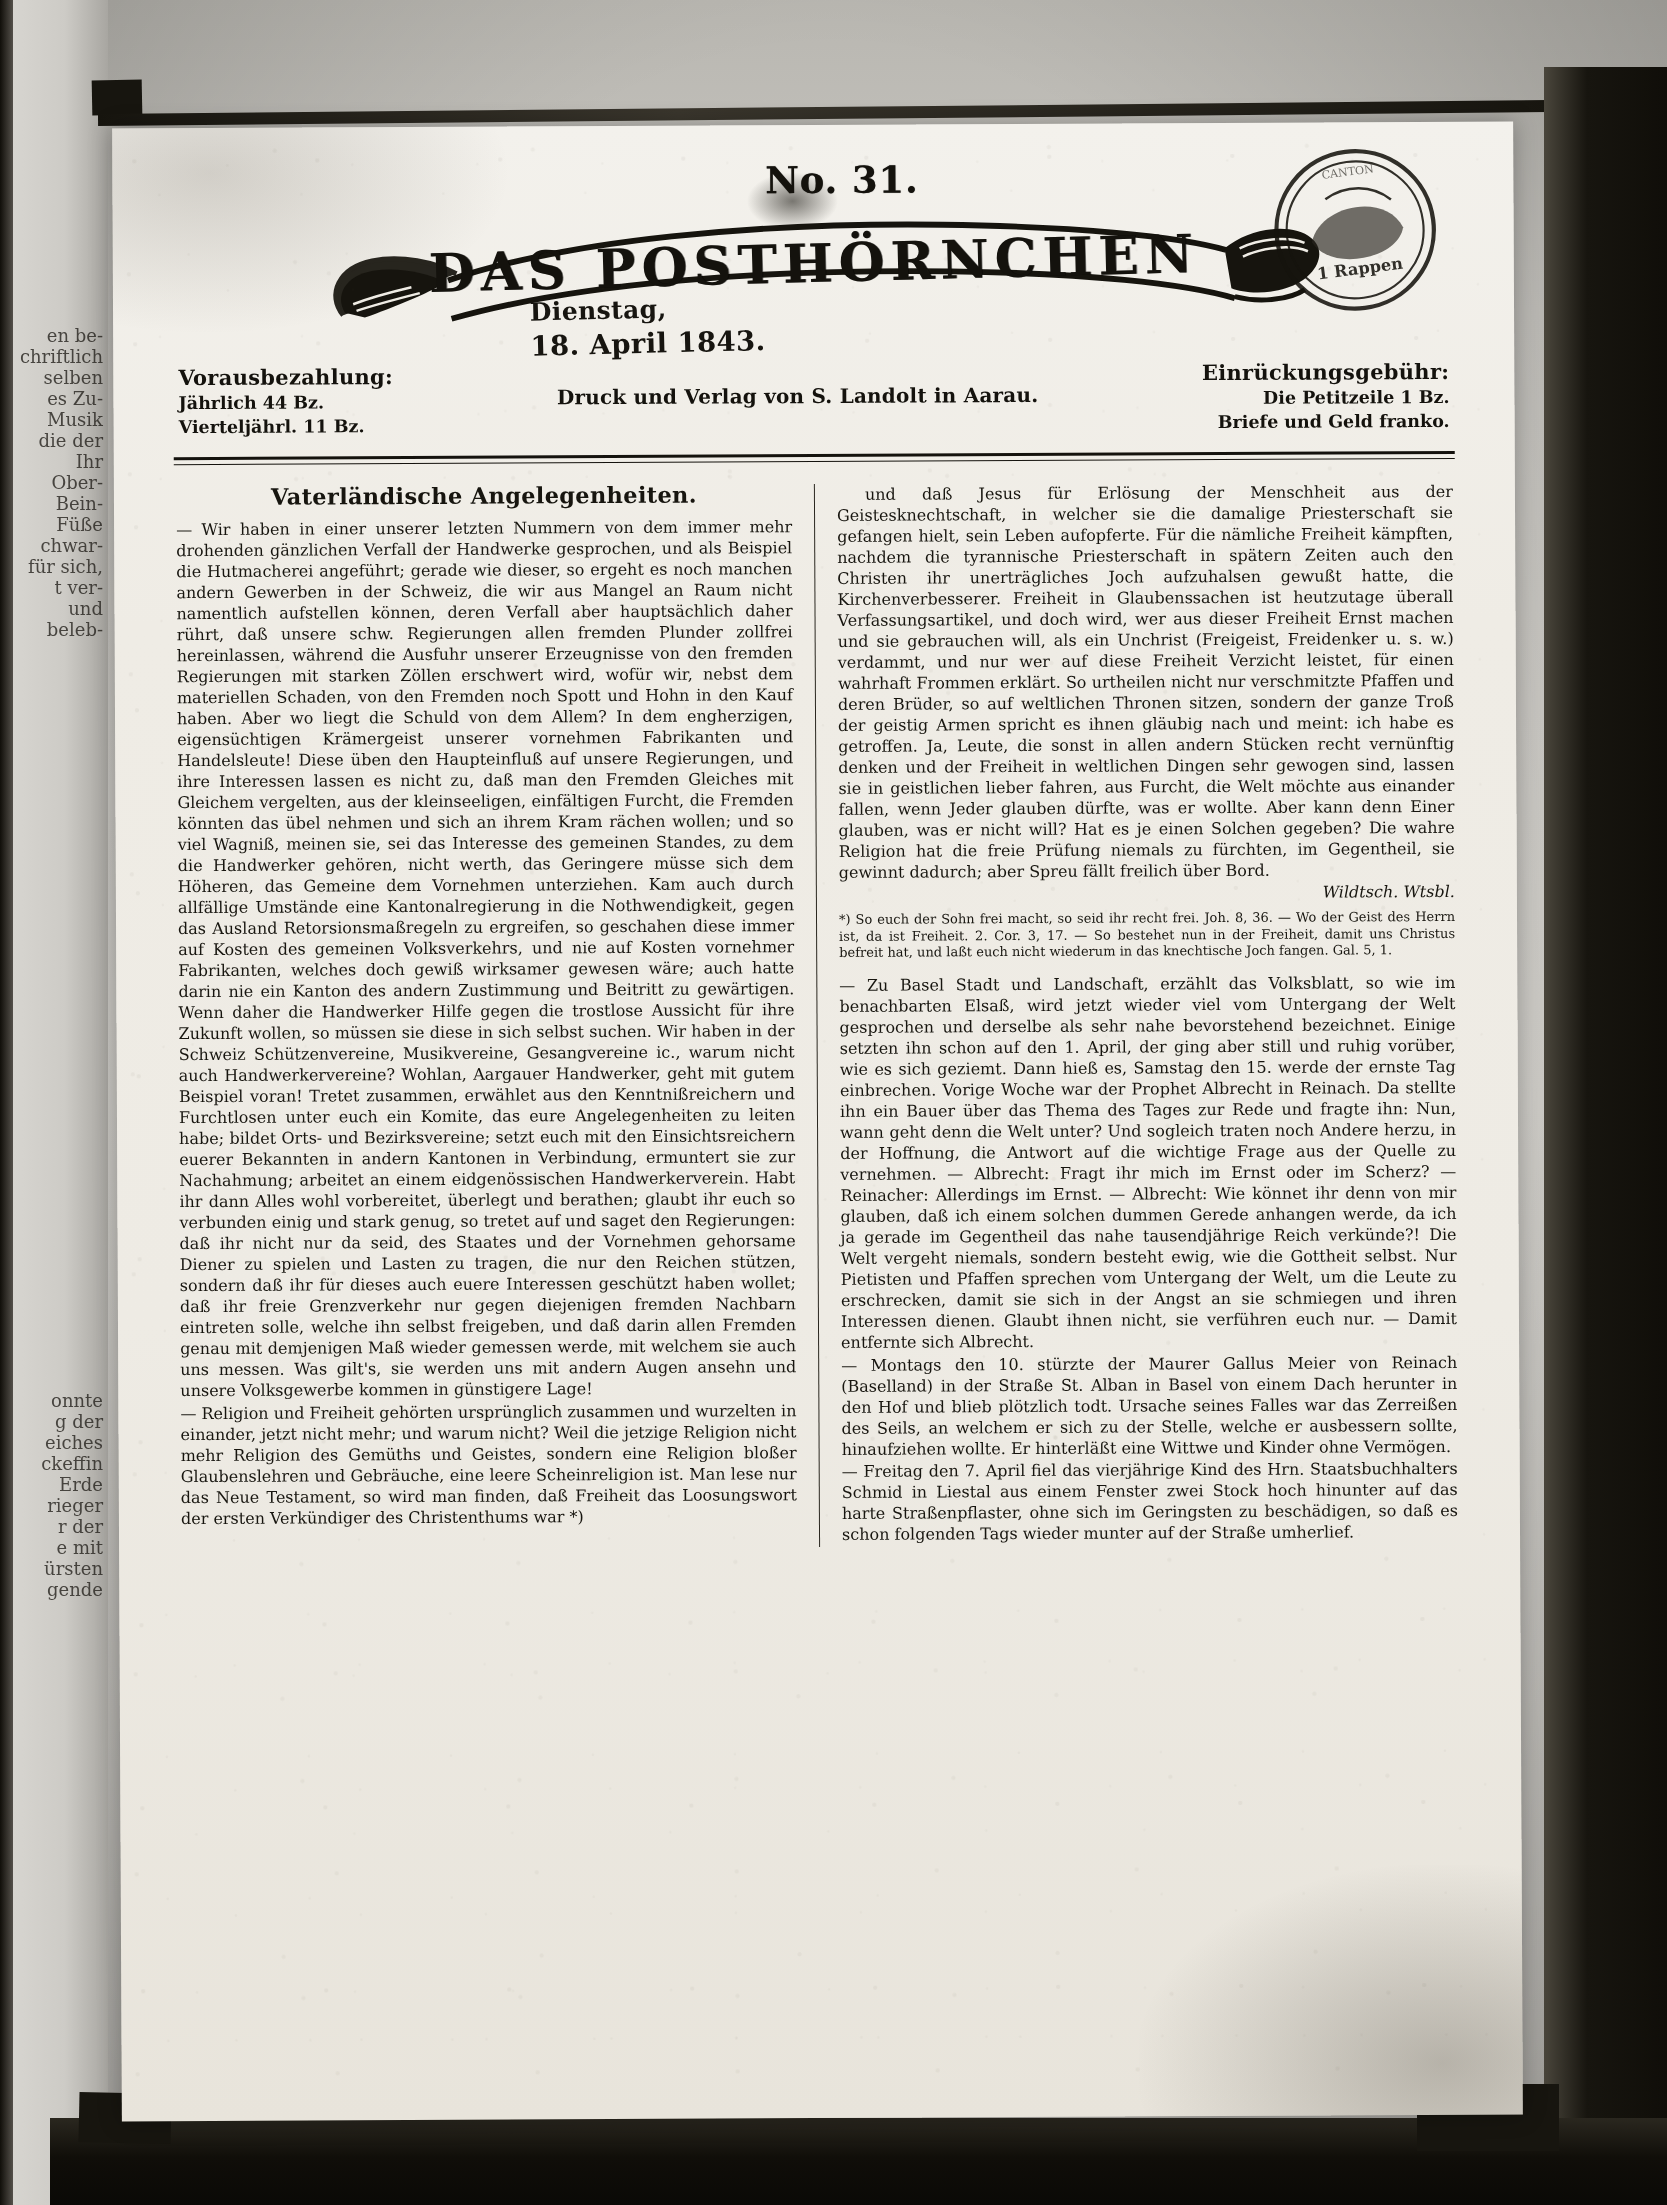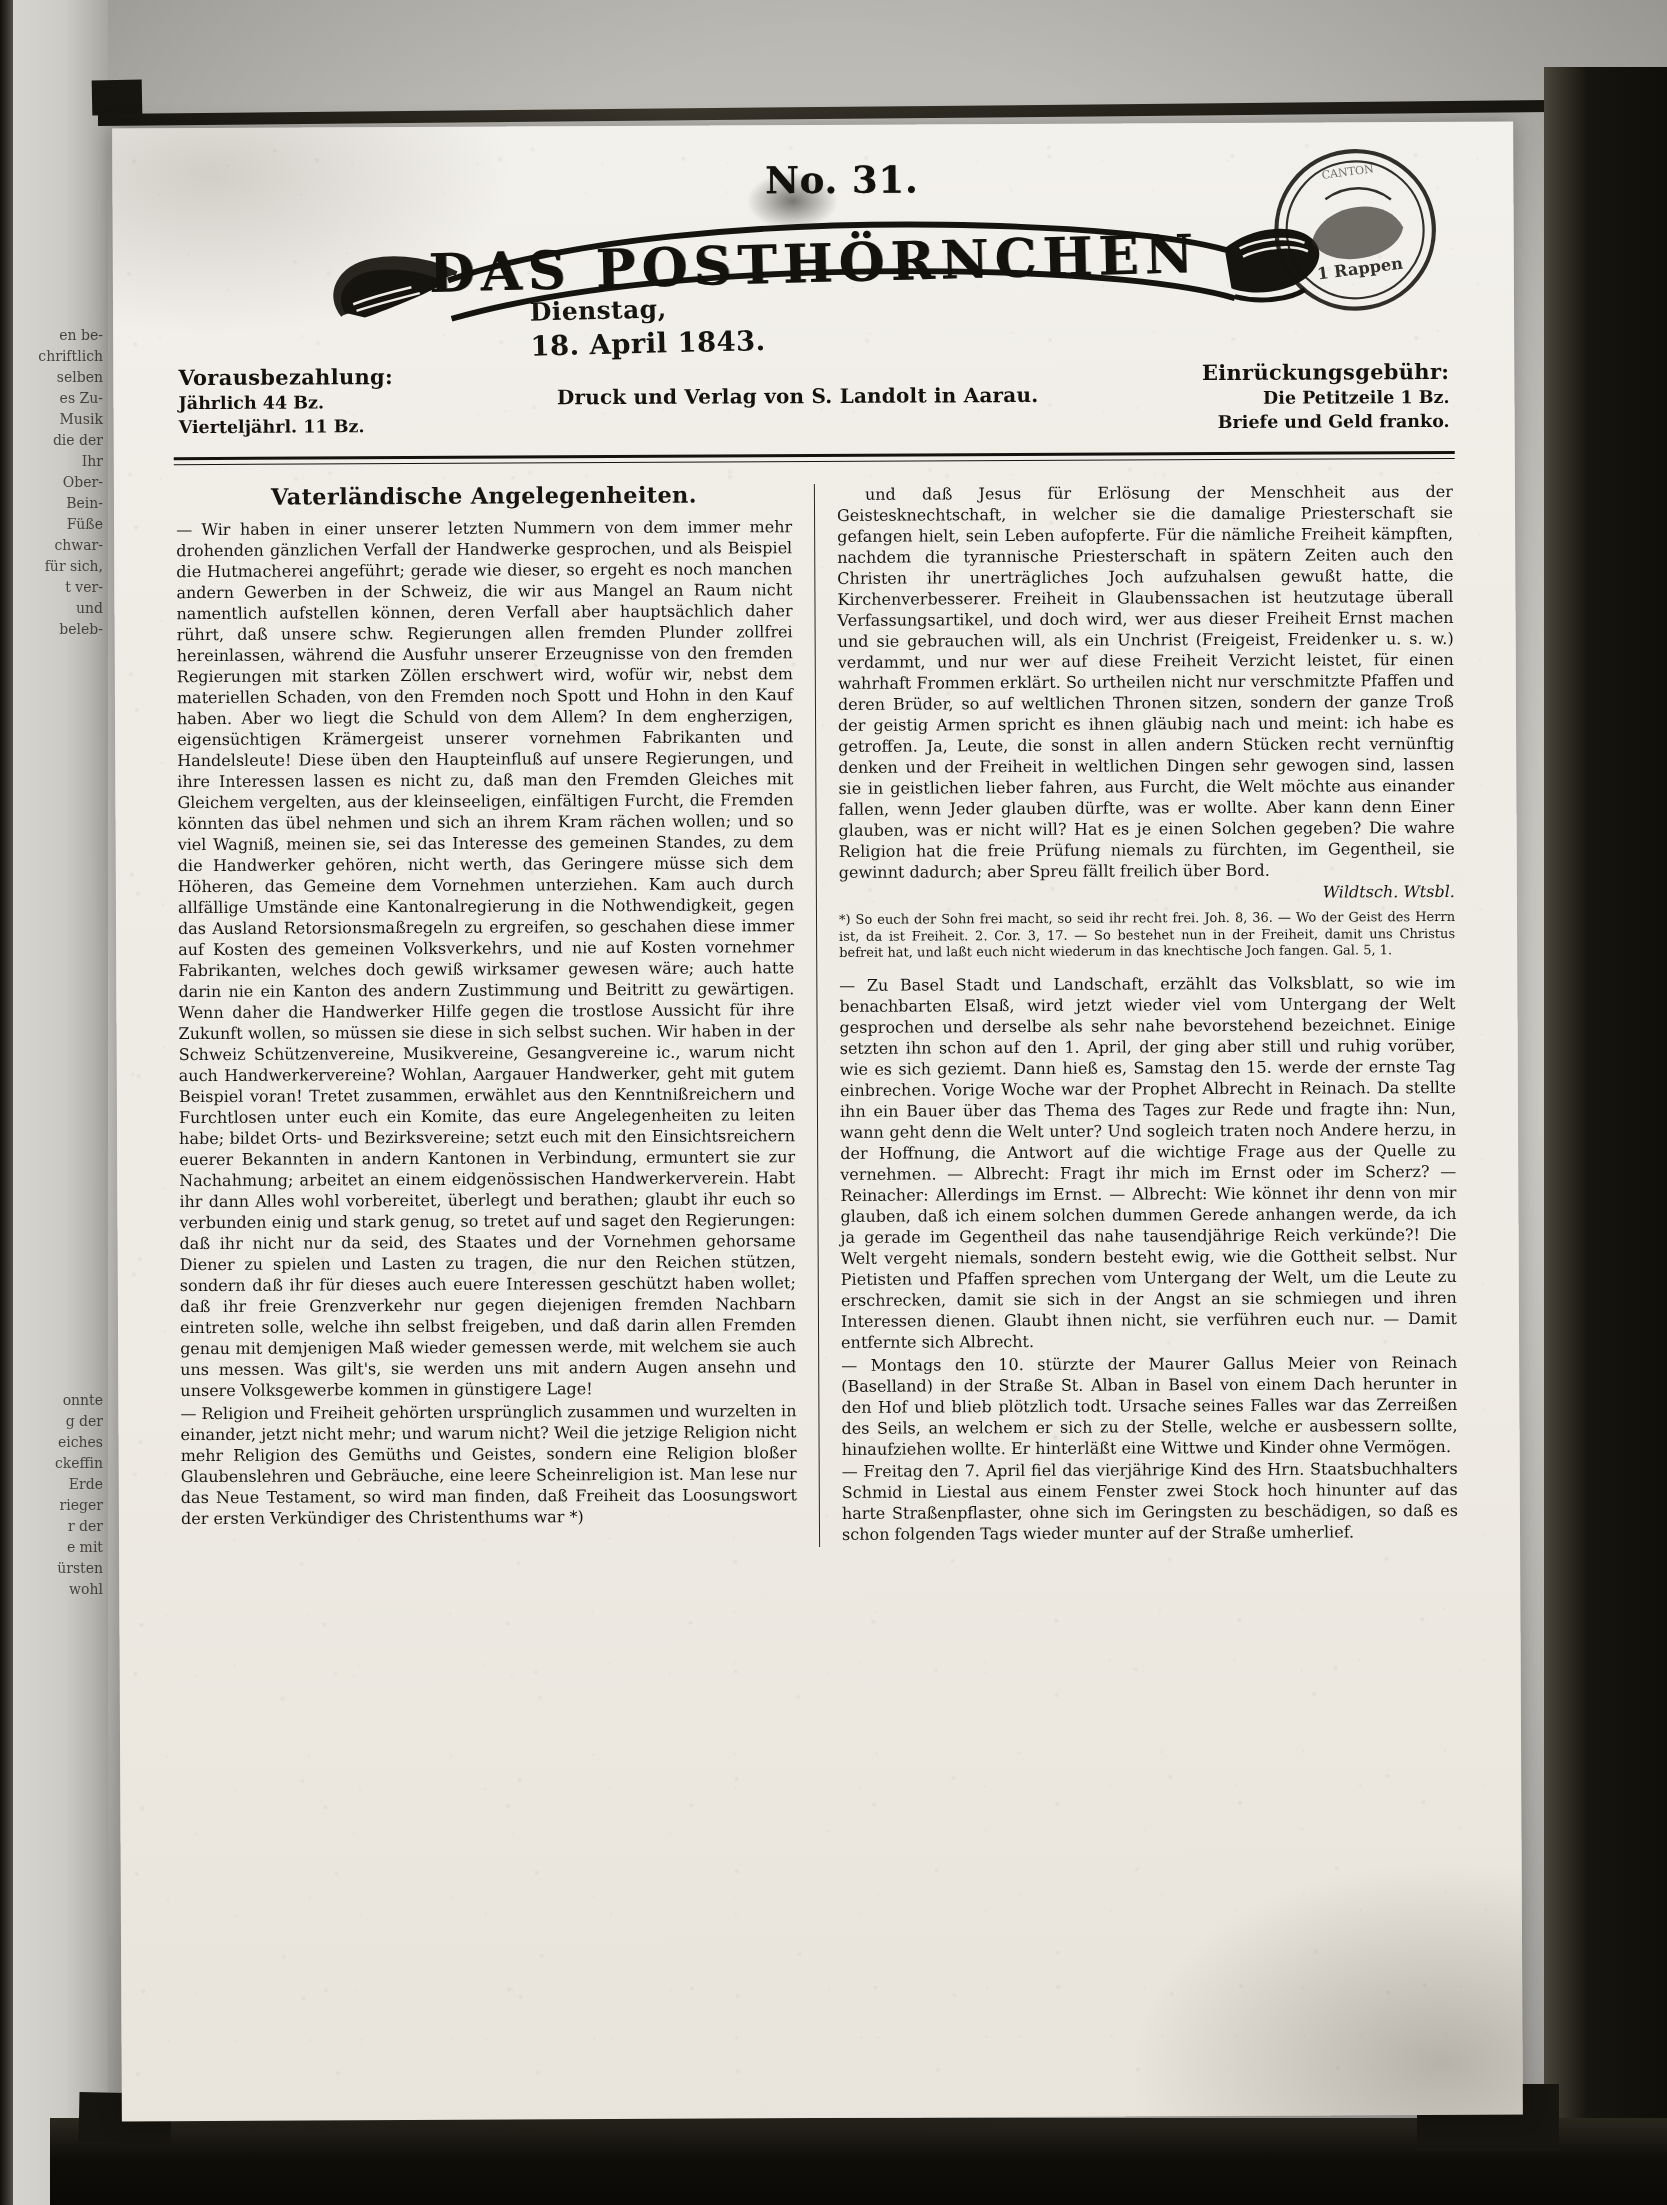--- a/index.html
+++ b/index.html
@@ -32,21 +32,21 @@
   
   #left-strip {
     position: absolute;
     left: 0; top: 0;
     width: 108px; height: 2205px;
     background: linear-gradient(90deg,#d9d7d2 0%, #cdcbc6 60%, #a8a6a1 100%);
     overflow: hidden;
   }
   #left-strip .frag {
     font-family: "DejaVu Serif", serif;
-    font-size: 14px;
+    font-size: 18px;
     line-height: 21px;
     color: #2a2722;
     padding: 0 5px 0 6px;
     text-align: right;
     opacity: .82;
     filter: blur(0.2px);
   }
   #left-strip .frag.top { margin-top: 325px; }
   #left-strip .frag.bottom { margin-top: 750px; }
 
@@ -257,21 +257,21 @@
 beleb-</div>
     <div class="frag bottom" style="white-space:pre-line;">onnte
 g der
 eiches
 ckeffin
 Erde
 rieger
 r der
 e mit
 ürsten
-wohl</div>
+gende</div>
   </div>
 
   <div class="blackbar" id="bb-left-edge"></div>
   <div class="blackbar" id="bb-top-left"></div>
   <div class="blackbar" id="bb-top-line"></div>
   <div class="blackbar" id="bb-right"></div>
   <div class="blackbar" id="bb-bottom"></div>
   <div class="blackbar" id="bb-notch-bl"></div>
   <div class="blackbar" id="bb-notch-br"></div>
 

